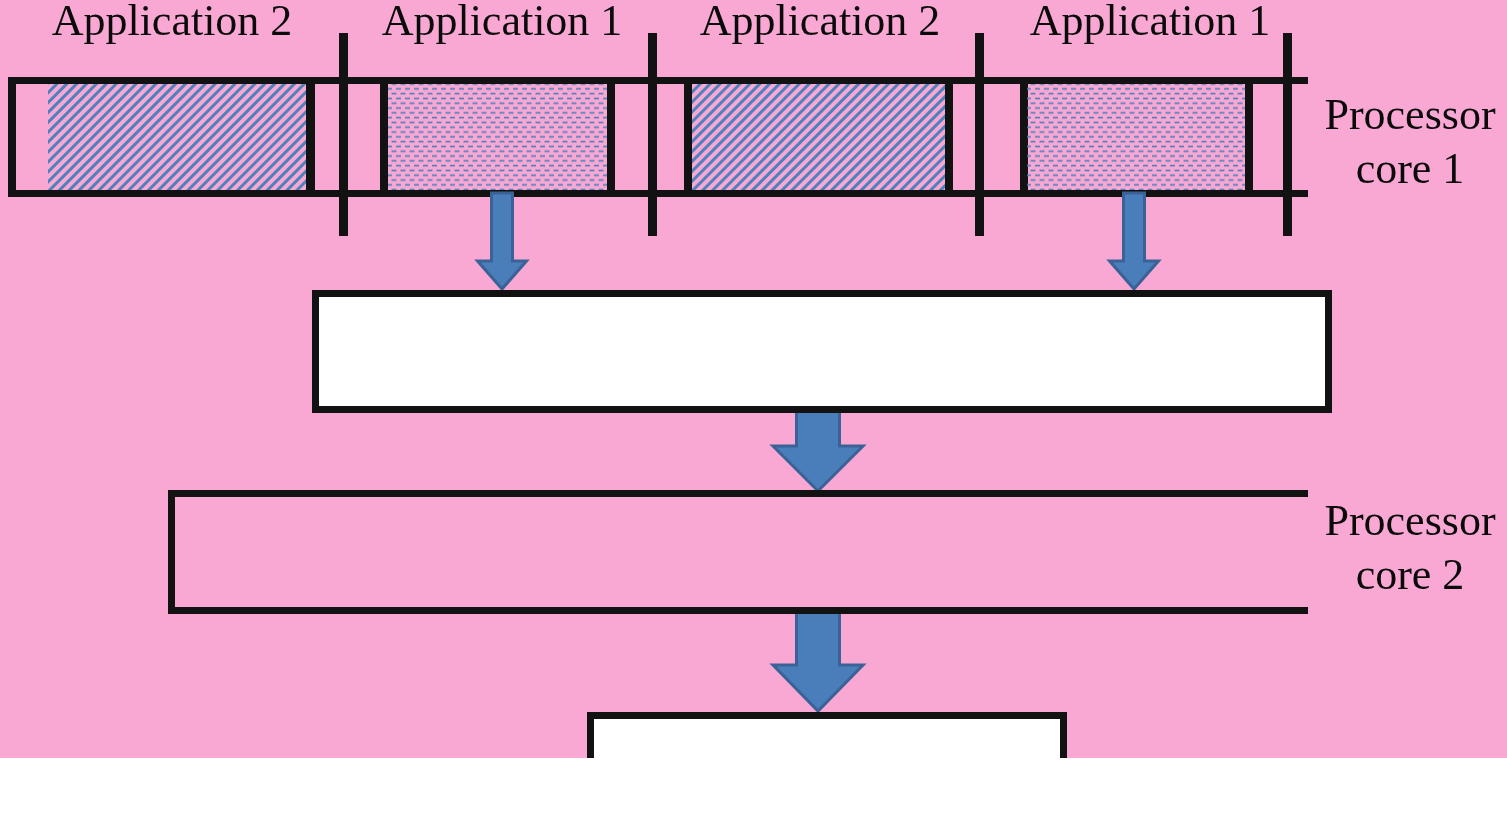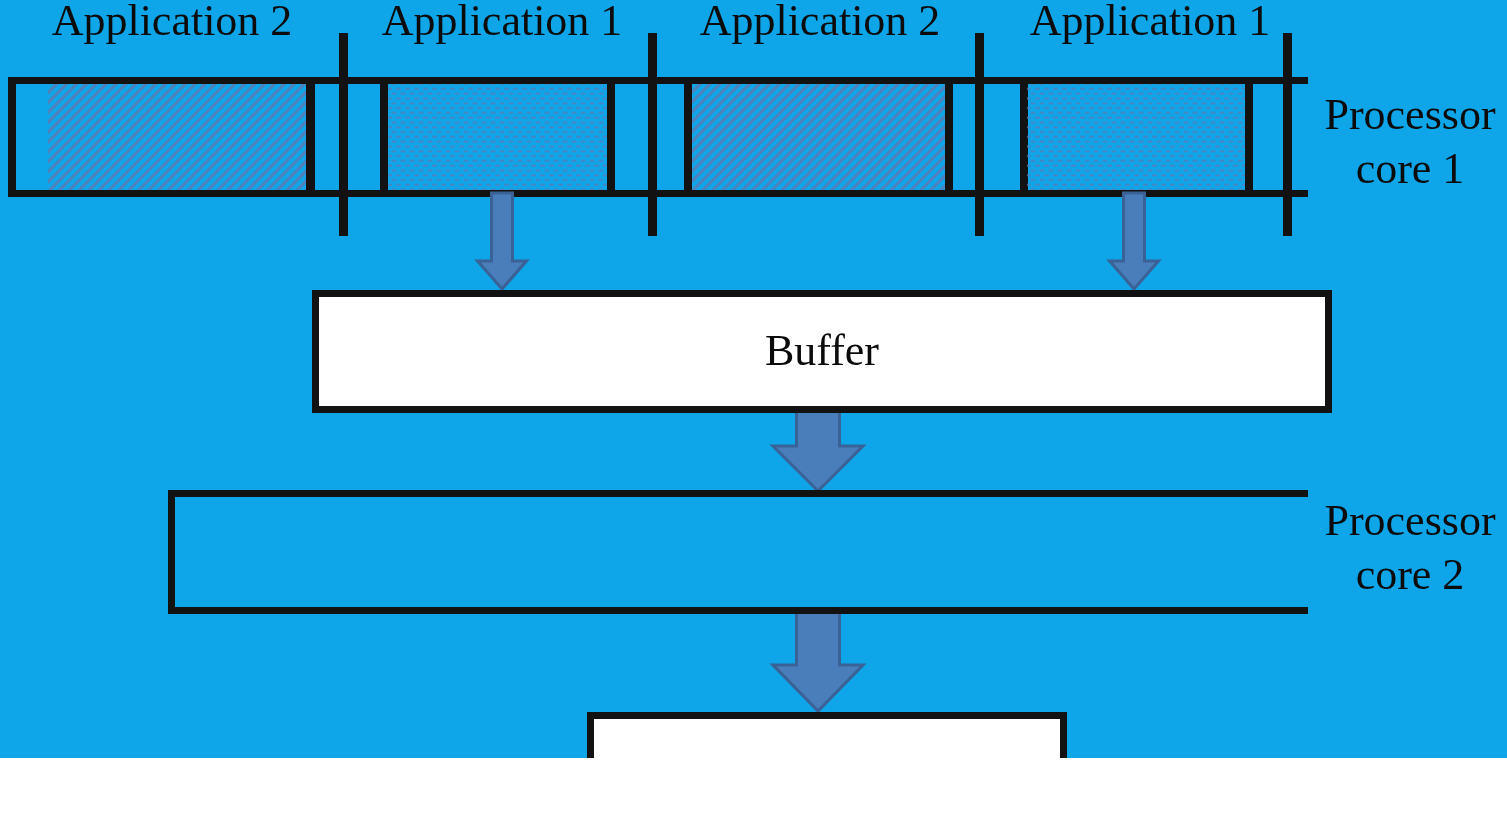--- a/index.html
+++ b/index.html
@@ -1,19 +1,19 @@
 <!DOCTYPE html>
 <html><head>
 <meta charset="utf-8">
 <style>
   html,body{margin:0;padding:0;background:#ffffff;}
   #stage{
     position:relative;
     width:1507px;height:758px;
-    background:#0ea5e9;
+    background:#f9a8d4;
     font-family:"Liberation Serif","DejaVu Serif",serif;
     color:#0b0b0b;
     overflow:hidden;
   }
   #shapes{position:absolute;left:0;top:0;}
   .lbl{
     position:absolute;
     text-align:center;
     font-size:44px;
     line-height:50px;
@@ -87,21 +87,20 @@
   <div class="lbl app-label" style="left:7px;">Application 2</div>
   <div class="lbl app-label" style="left:337px;">Application 1</div>
   <div class="lbl app-label" style="left:655px;">Application 2</div>
   <div class="lbl app-label" style="left:985px;">Application 1</div>
 
   <div class="lbl core-label" style="left:1310px;top:88px;">
     <div>Processor</div>
     <div>core 1</div>
   </div>
 
-  <div class="lbl box-label" style="left:312px;top:325px;width:1020px;">Buffer</div>
 
 
   <div class="lbl core-label" style="left:1310px;top:494px;">
     <div>Processor</div>
     <div>core 2</div>
   </div>
 
 </div>
 
 </body></html>

